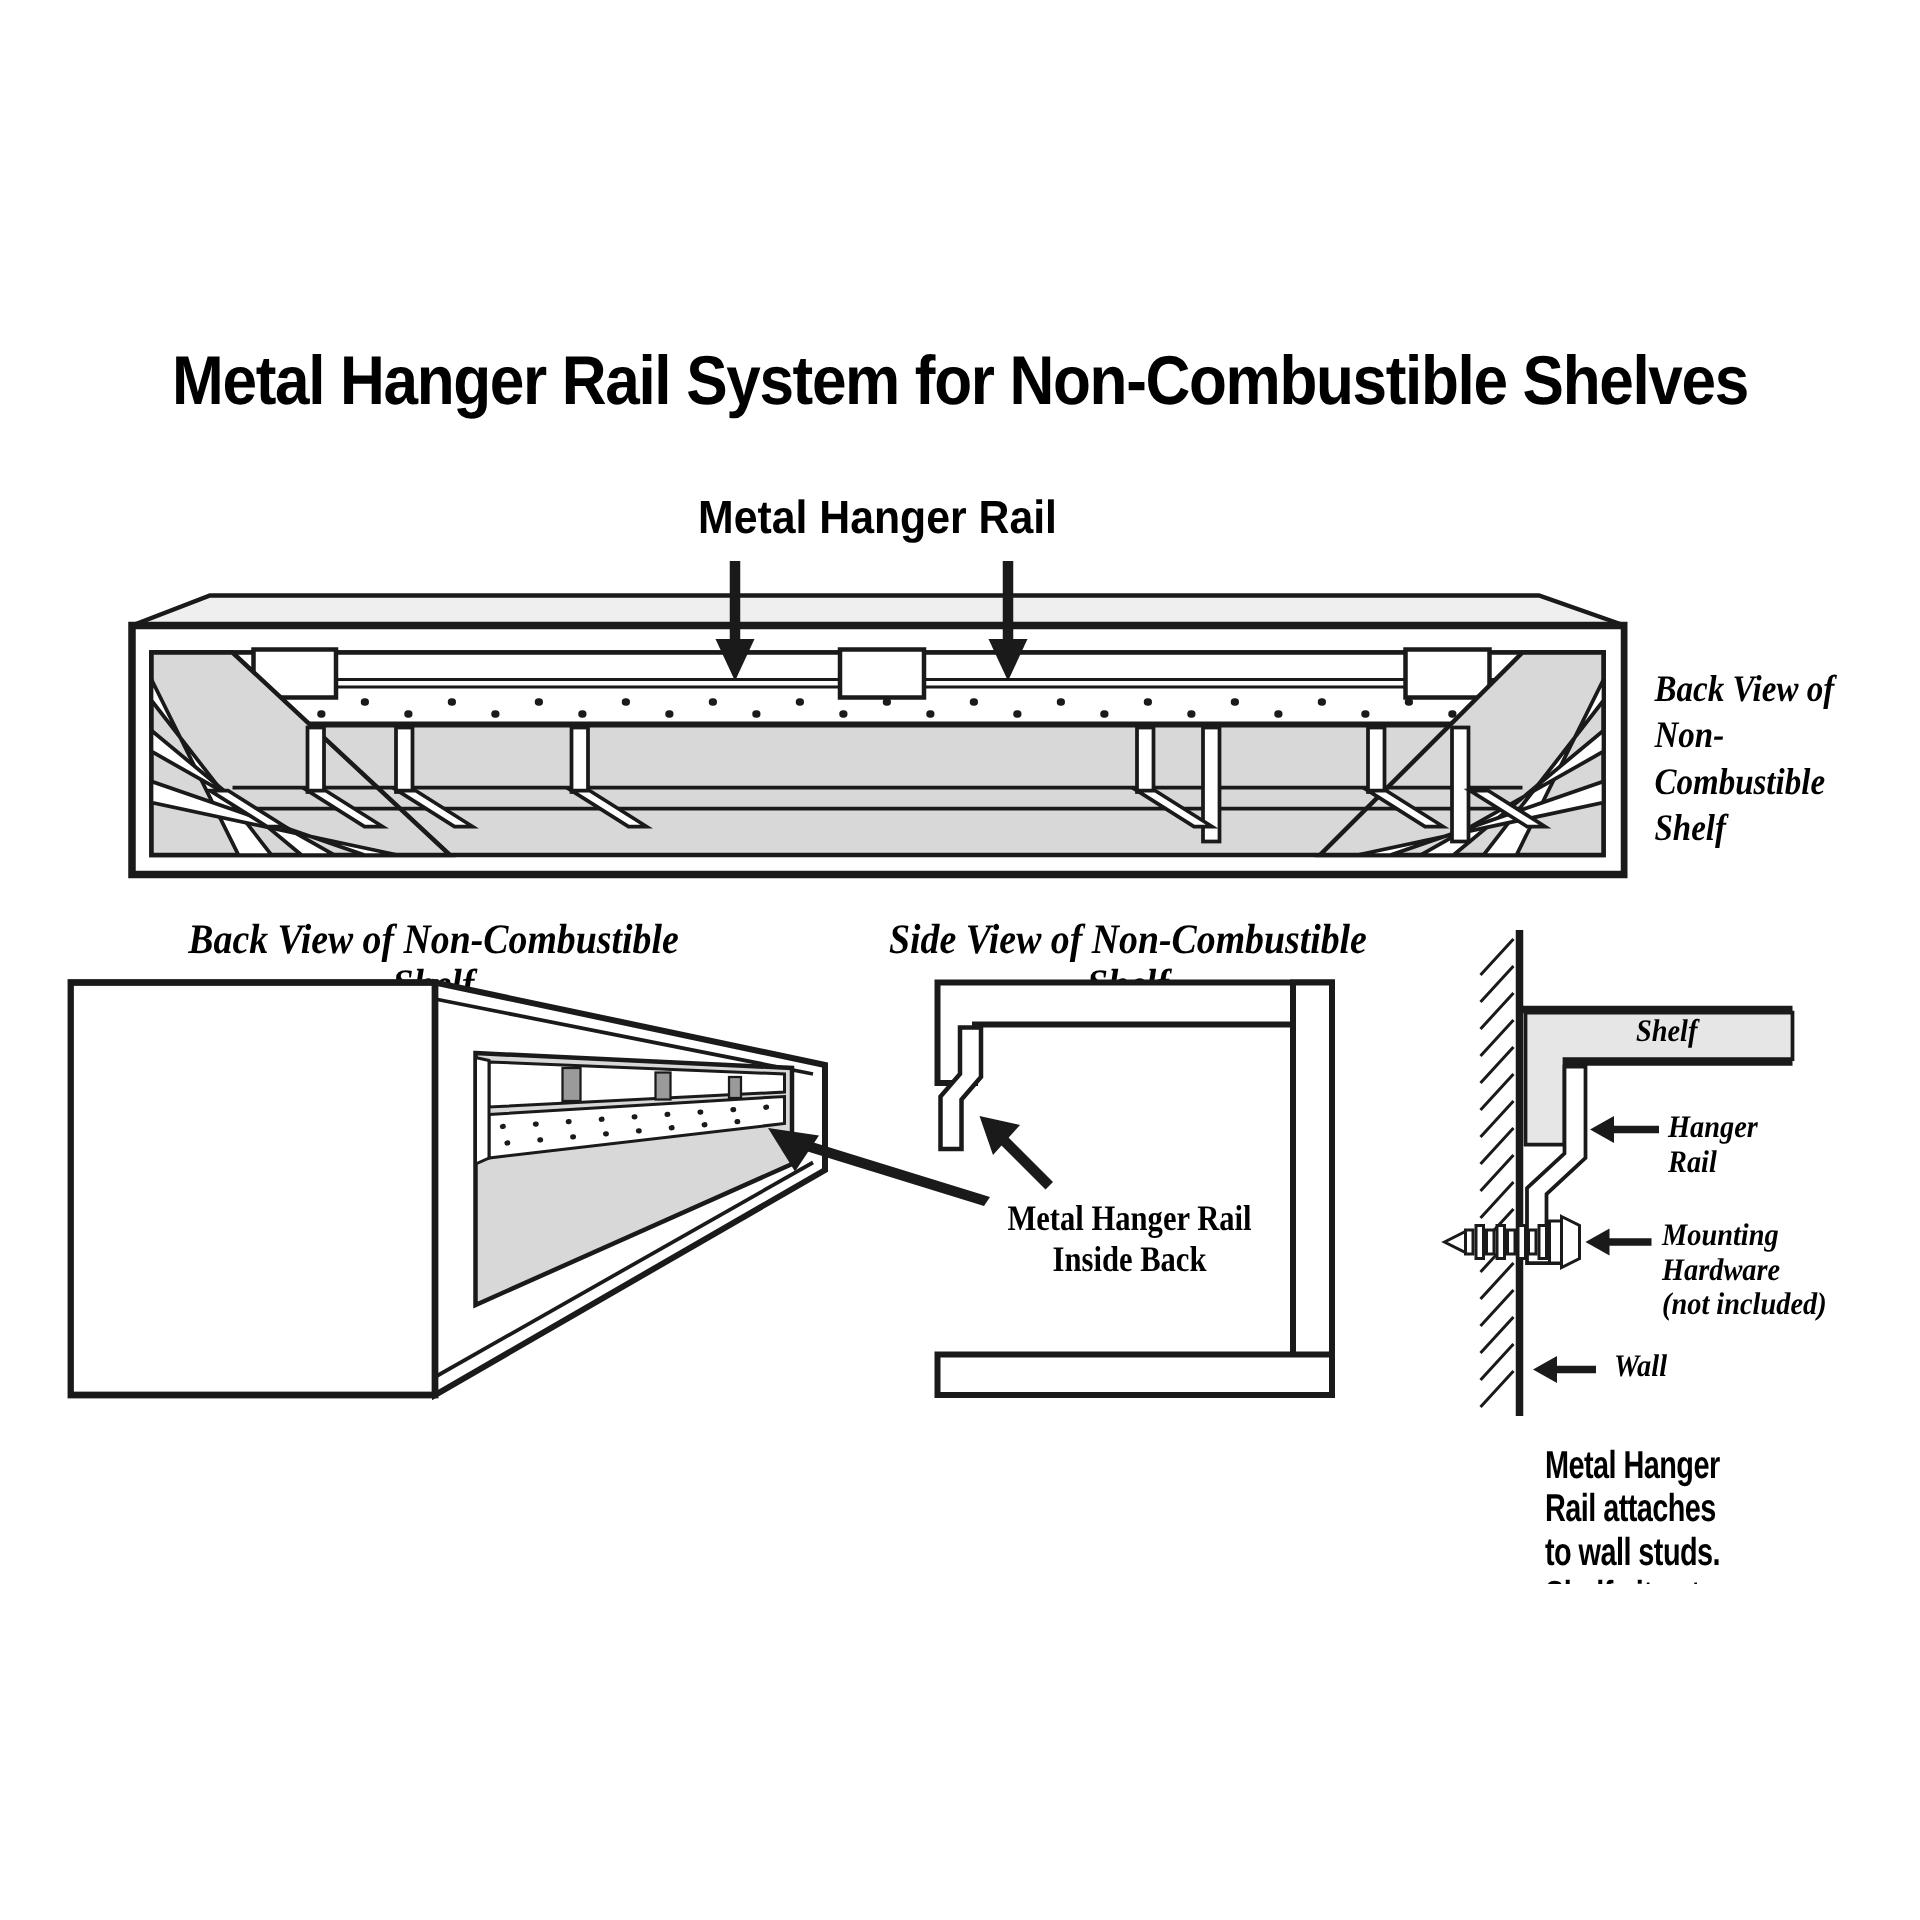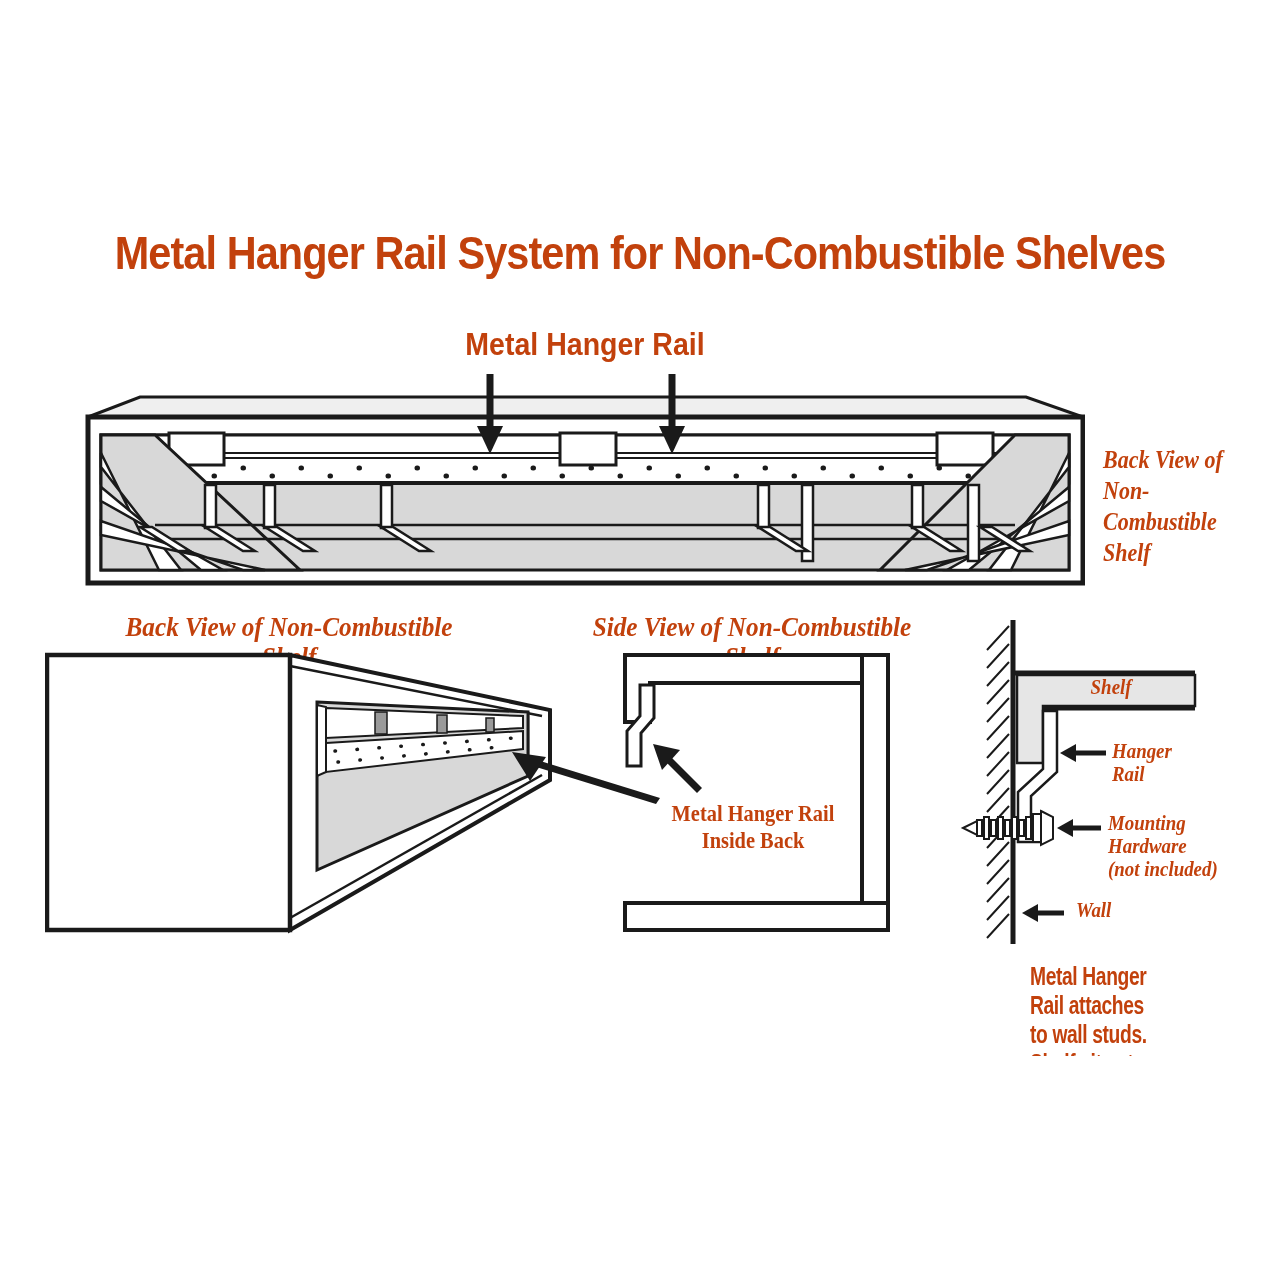--- a/index.html
+++ b/index.html
@@ -1,17 +1,17 @@
 <!DOCTYPE html>
 <html><head>
 <meta charset="utf-8">
 <style>
   html,body{margin:0;padding:0;background:#fff;}
   #canvas{position:relative;width:1280px;height:1056px;background:#ffffff;overflow:hidden;
-          font-family:"Liberation Sans","DejaVu Sans",sans-serif;color:#c2410c;}
+          font-family:"Liberation Sans","DejaVu Sans",sans-serif;color:#000000;}
   .abs{position:absolute;}
   .sans-b{font-weight:bold;font-family:"Liberation Sans","DejaVu Sans",sans-serif;}
   .serif-bi{font-weight:bold;font-style:italic;font-family:"Liberation Serif","DejaVu Serif",serif;}
   .serif-b{font-weight:bold;font-family:"Liberation Serif","DejaVu Serif",serif;}
   .pre{white-space:pre-line;}
   .ctr{text-align:center;}
   #main-title{left:0;right:0;top:230px;font-size:46px;line-height:46px;letter-spacing:-1px;
               transform:scaleX(0.9);transform-origin:50% 50%;}
   #mhr-label{left:435px;width:300px;top:329px;font-size:31px;line-height:31px;
              transform:scaleX(0.92);transform-origin:50% 50%;}

